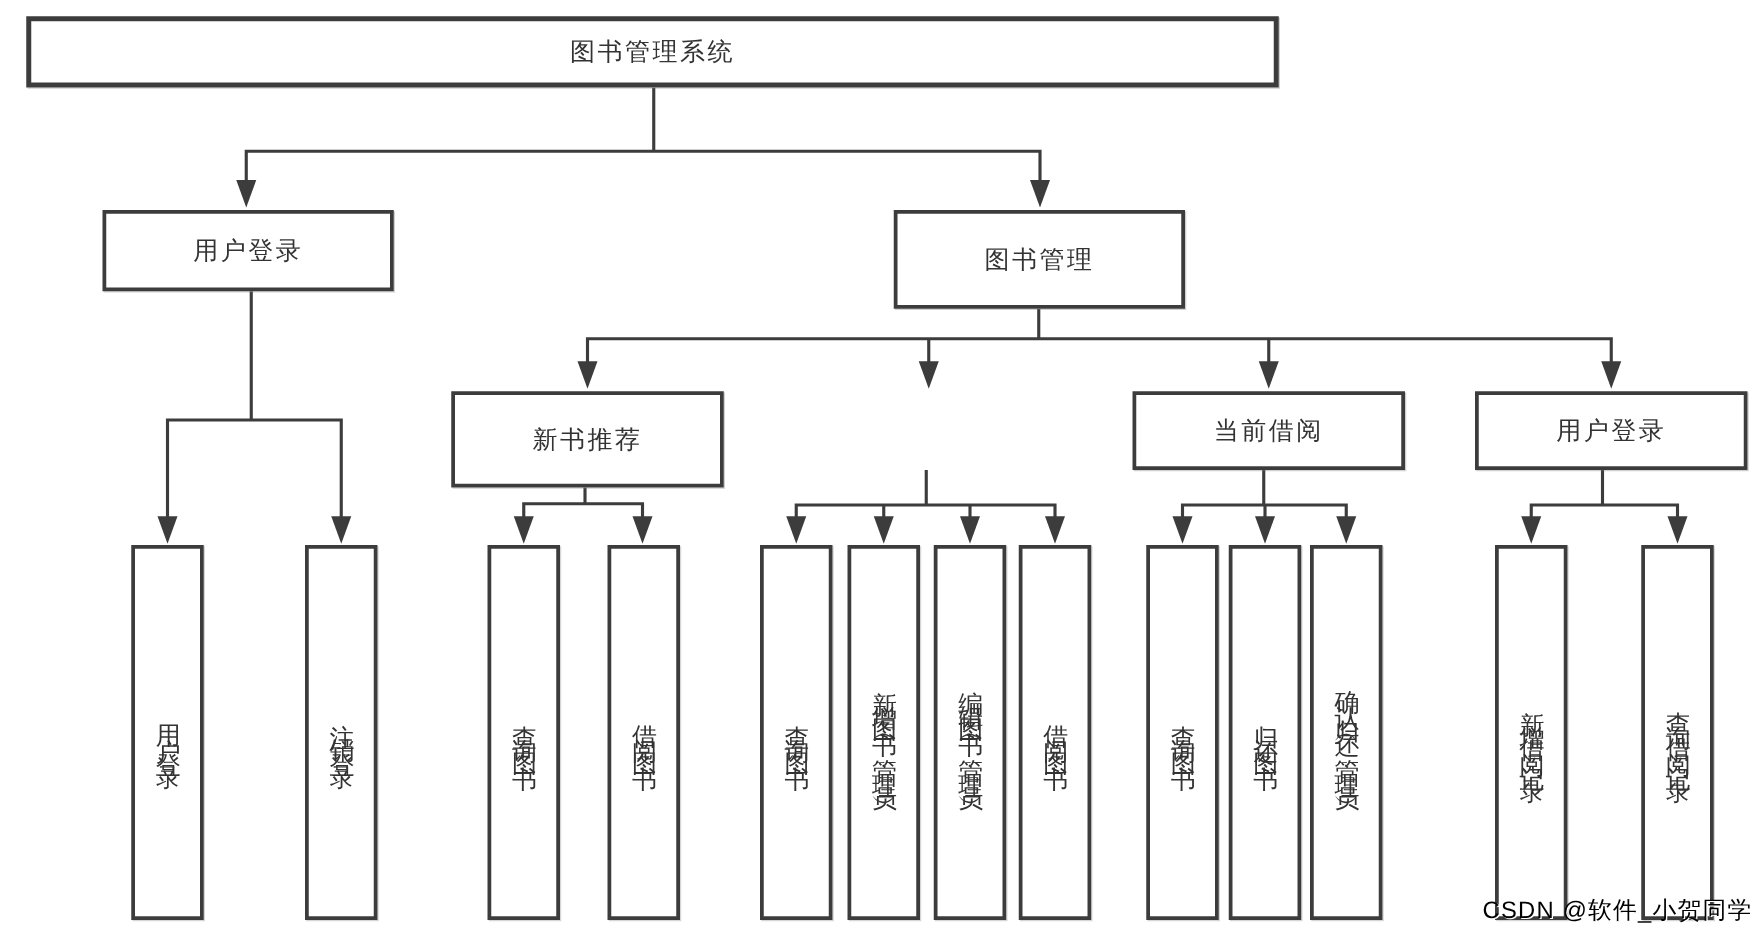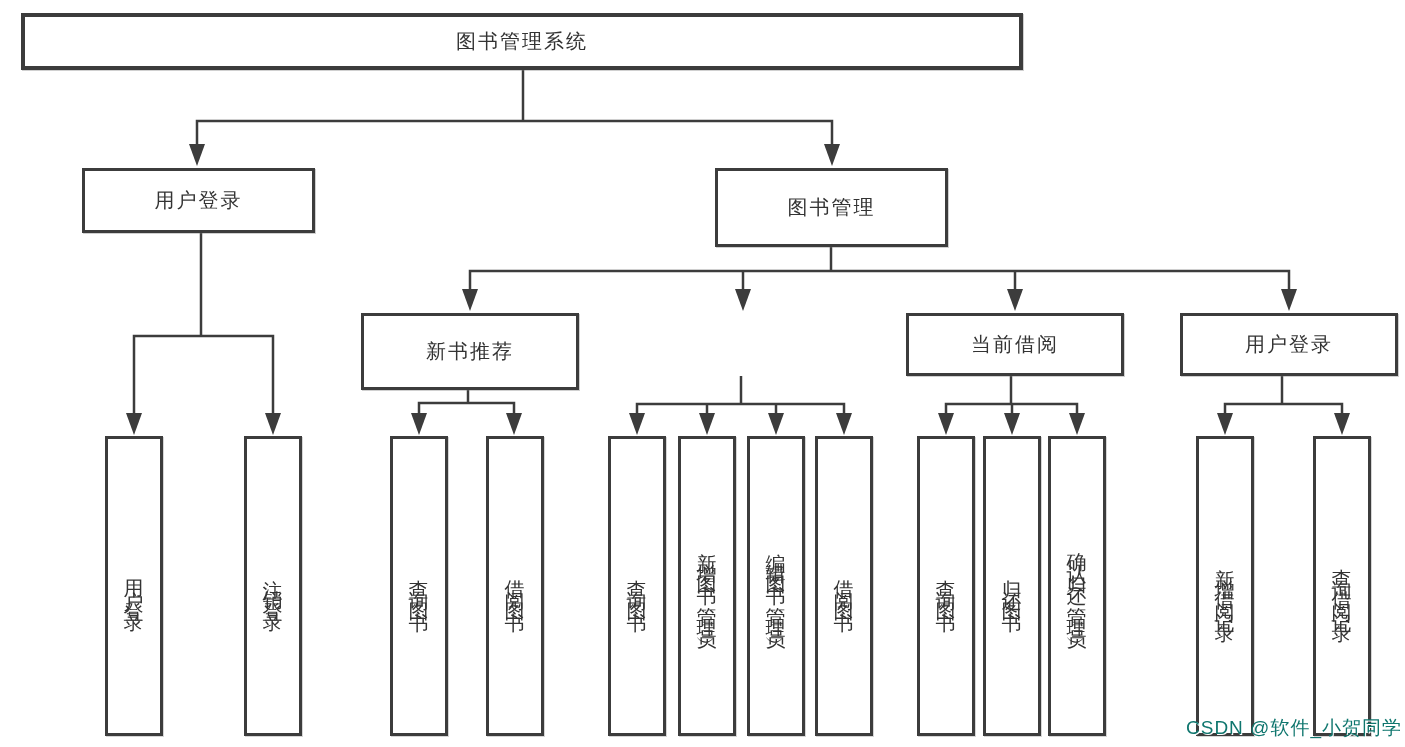--- a/index.html
+++ b/index.html
@@ -35,21 +35,21 @@
     font-size: 20px;
     line-height: 1.1;
     letter-spacing: 11px;
     color: #333333;
   }
   .watermark {
     position: absolute;
     left: 1186px;
     top: 715px;
     font-size: 19px;
-    color: #0f766e;
+    color: #000000;
     letter-spacing: 1px;
     text-shadow: 1px 1px 0 #ffffff;
     white-space: nowrap;
     z-index: 5;
   }
 </style>
 </head>
 <body>
 
 <div class="canvas">

